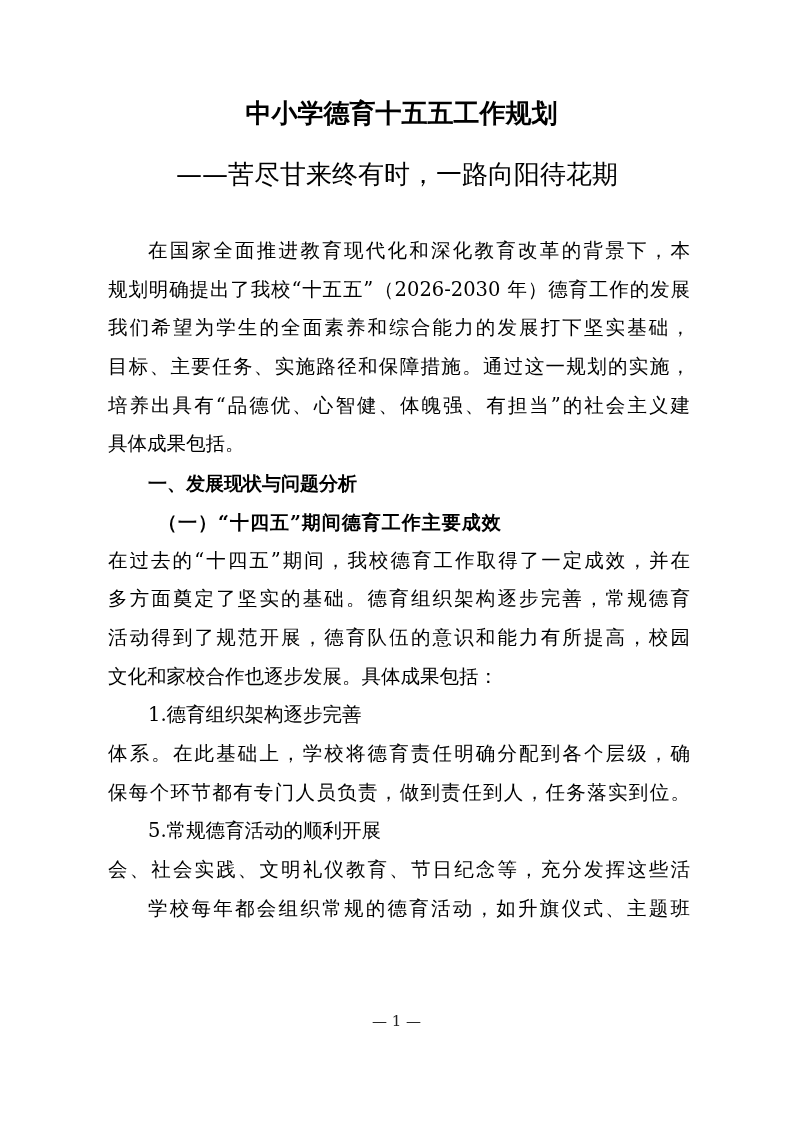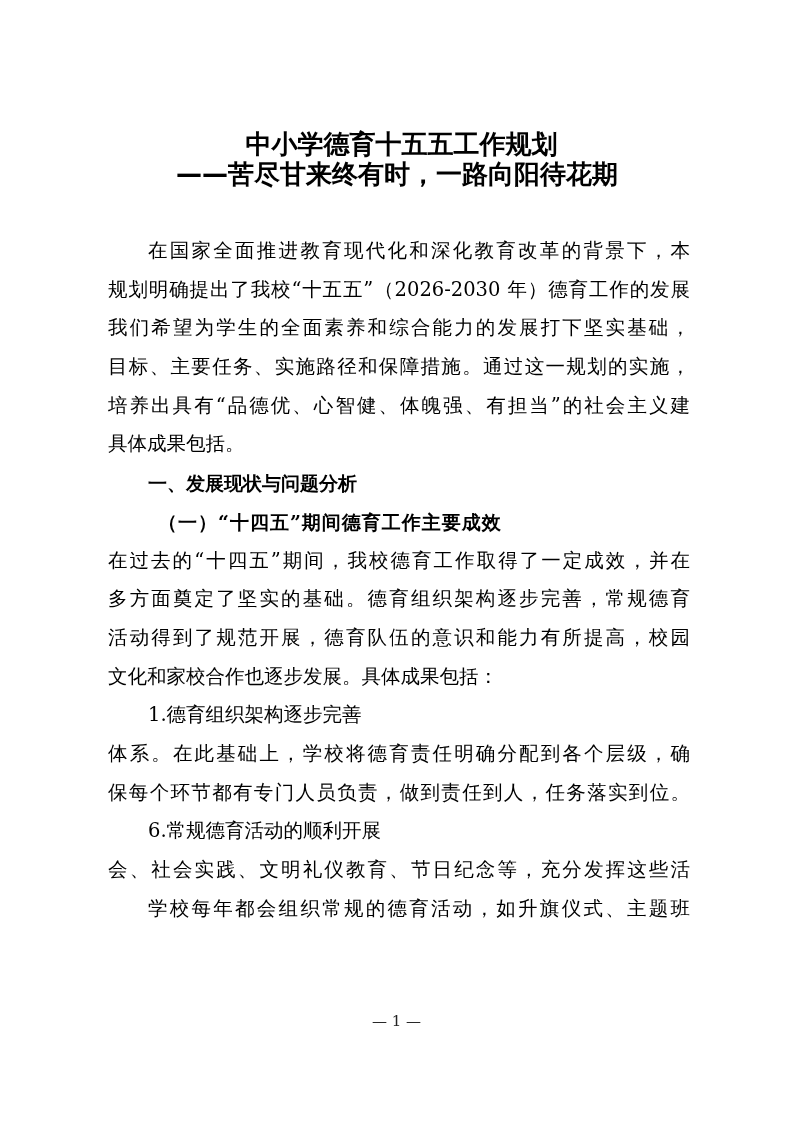--- a/index.html
+++ b/index.html
@@ -1,25 +1,25 @@
 <!DOCTYPE html>
 <html><head>
 <meta charset="utf-8">
 <style>
   html, body { margin: 0; padding: 0; background: #ffffff; }
   body { width: 793px; height: 1122px; position: relative; overflow: hidden; color: #000; }
   .page { position: absolute; left: 0; top: 0; width: 793px; height: 1122px; background: #fff; }
   .title1 {
-    position: absolute; left: 0; width: 793px; top: 126px;
+    position: absolute; left: 0; width: 793px; top: 95px;
     text-align: center; font-family: "DejaVu Sans", sans-serif; font-weight: bold;
     font-size: 26px; line-height: 36px; letter-spacing: 0px; padding-left: 10px; box-sizing: border-box;
   }
   .title2 {
     position: absolute; left: 176px; top: 156px;
-    font-family: "DejaVu Sans", sans-serif; font-weight: bold;
+    font-family: "DejaVu Sans", sans-serif; font-weight: normal;
     font-size: 26px; line-height: 36px; white-space: nowrap;
   }
   .body {
     position: absolute; left: 108px; top: 232px; width: 582px;
     font-family: "DejaVu Serif", serif; font-size: 19.5px; line-height: 38.7px;
   }
   .line { display: block; white-space: nowrap; height: 38.7px; text-align: justify; text-align-last: justify; }
   .line.last { text-align-last: left; }
   .indent { padding-left: 40px; }
   .h1 { font-family: "DejaVu Sans", sans-serif; font-weight: bold; font-size: 19px; text-align-last: left; }
@@ -45,19 +45,19 @@
     <span class="line last">具体成果包括。</span>
     <span class="line h1 indent">一、发展现状与问题分析</span>
     <span class="line h2">（一）“十四五”期间德育工作主要成效</span>
     <span class="line">在过去的“十四五”期间，我校德育工作取得了一定成效，并在</span>
     <span class="line">多方面奠定了坚实的基础。德育组织架构逐步完善，常规德育</span>
     <span class="line">活动得到了规范开展，德育队伍的意识和能力有所提高，校园</span>
     <span class="line last">文化和家校合作也逐步发展。具体成果包括：</span>
     <span class="line last indent">1.德育组织架构逐步完善</span>
     <span class="line">体系。在此基础上，学校将德育责任明确分配到各个层级，确</span>
     <span class="line">保每个环节都有专门人员负责，做到责任到人，任务落实到位。</span>
-    <span class="line last indent">6.常规德育活动的顺利开展</span>
+    <span class="line last indent">5.常规德育活动的顺利开展</span>
     <span class="line">会、社会实践、文明礼仪教育、节日纪念等，充分发挥这些活</span>
     <span class="line indent">学校每年都会组织常规的德育活动，如升旗仪式、主题班</span>
   </div>
 
   <div class="footer">— 1 —</div>
 </div>
 
 </body></html>

